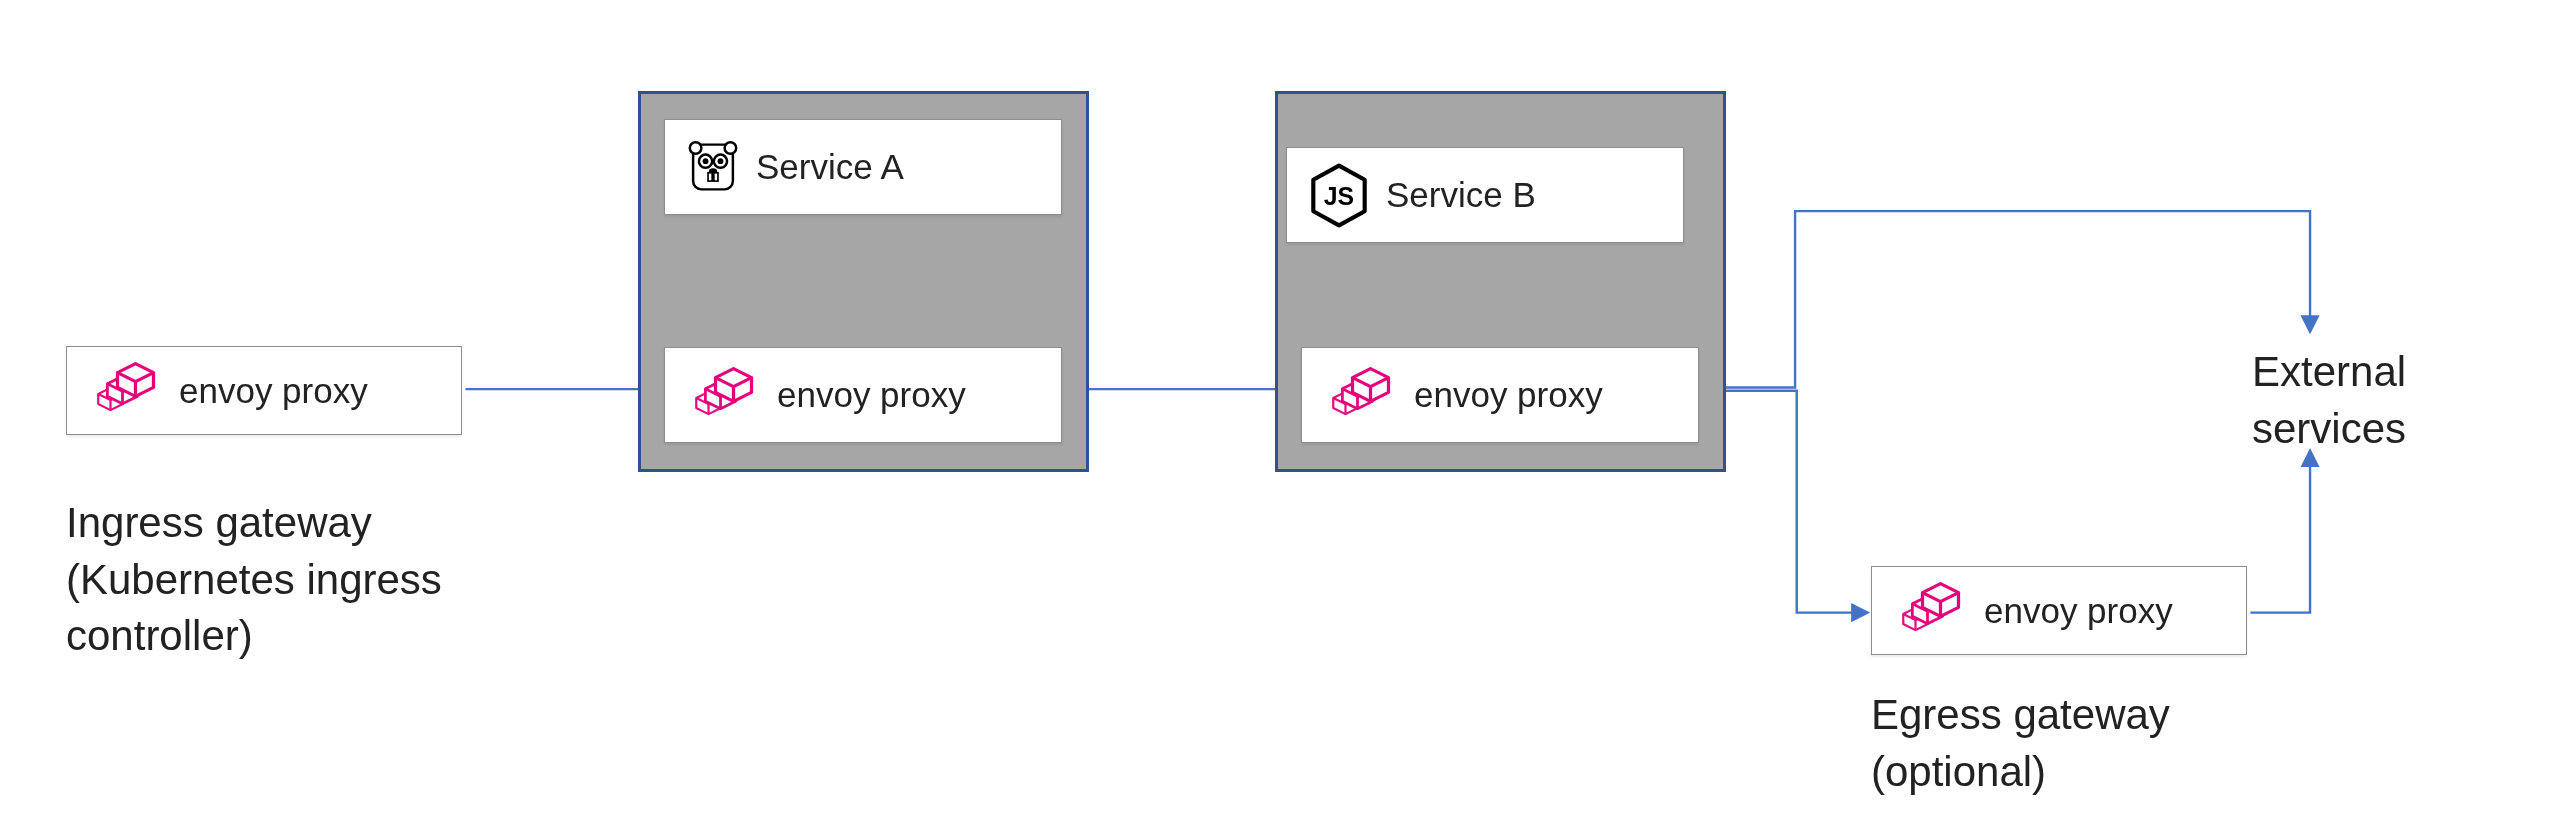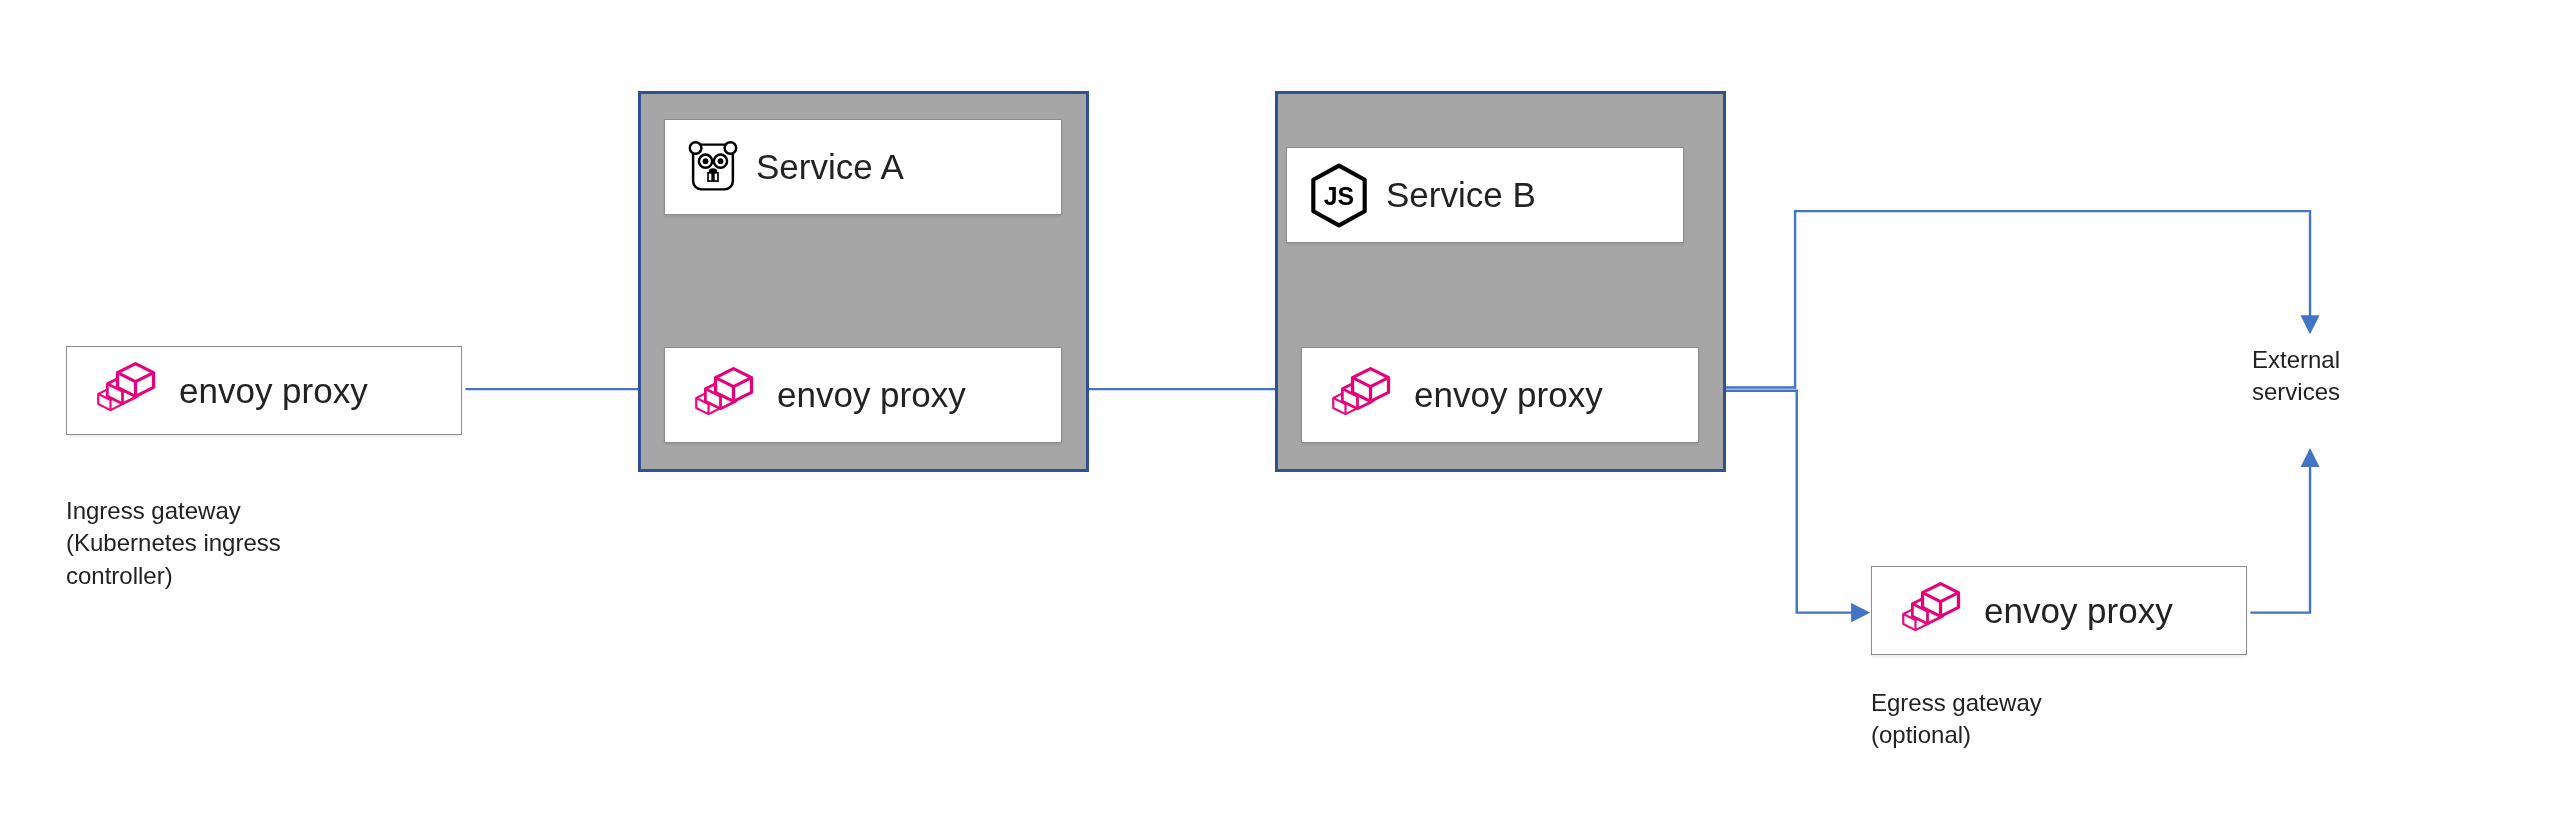--- a/index.html
+++ b/index.html
@@ -46,21 +46,21 @@
     white-space: nowrap;
   }
   .container {
     position: absolute;
     background: var(--container-fill);
     border: 3.3px solid var(--container-border);
     box-sizing: border-box;
   }
   .caption {
     position: absolute;
-    font-size: 24px;
+    font-size: 42px;
     line-height: 1.35;
     color: var(--text);
   }
   
   .envoy-icon {
     position: relative;
     width: 71px;
     height: 60px;
     flex: 0 0 auto;
   }

